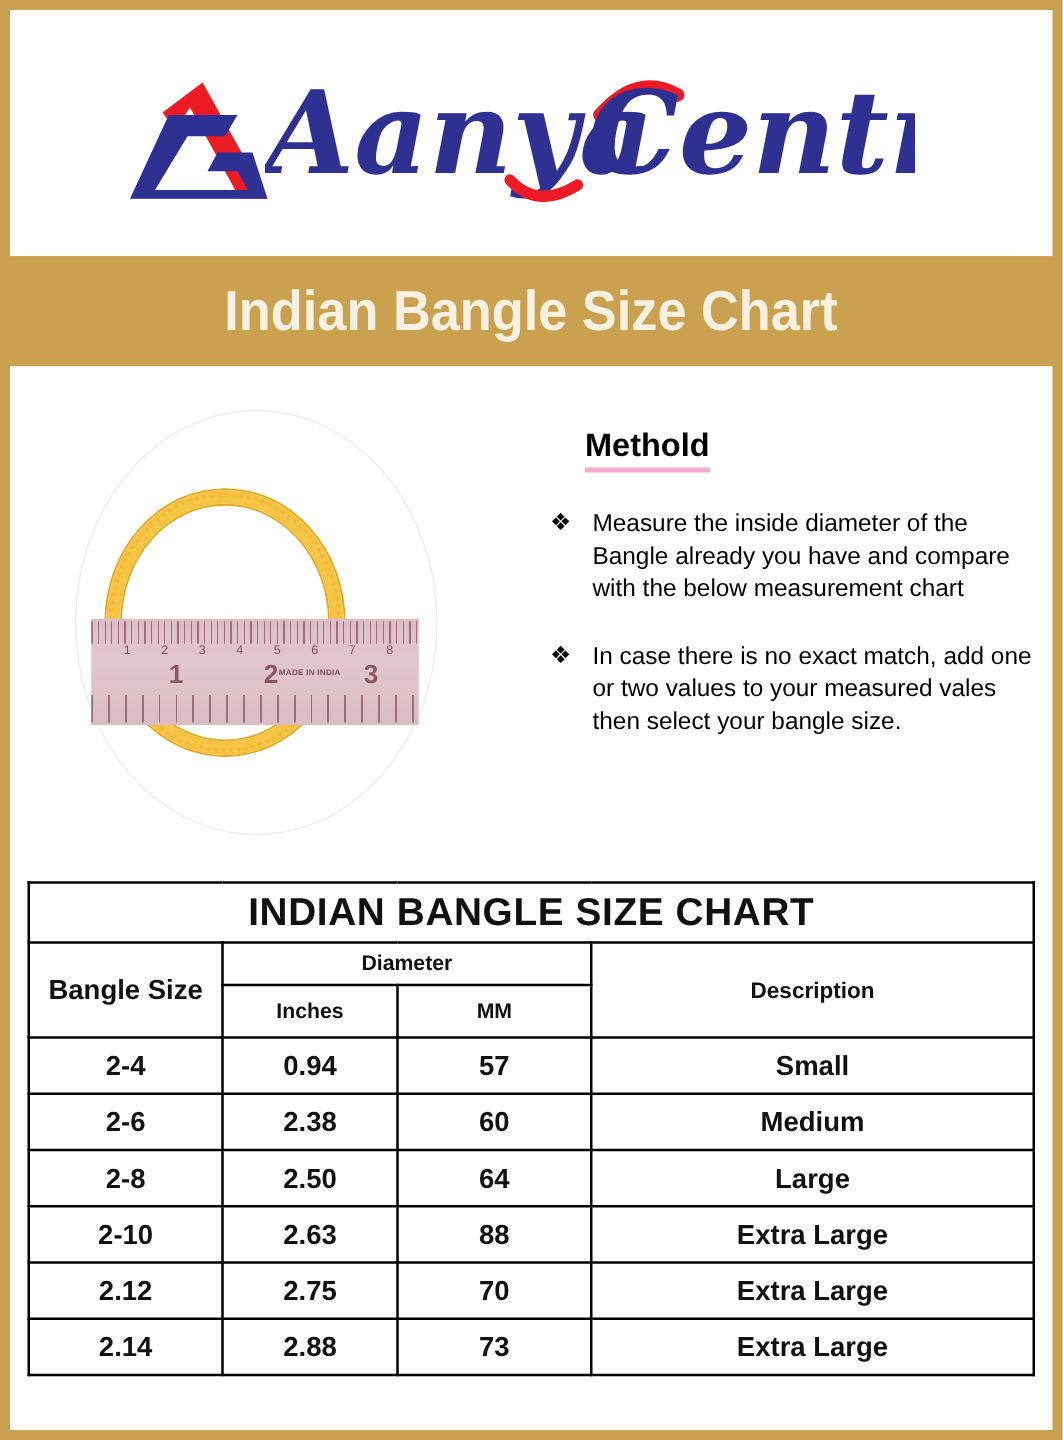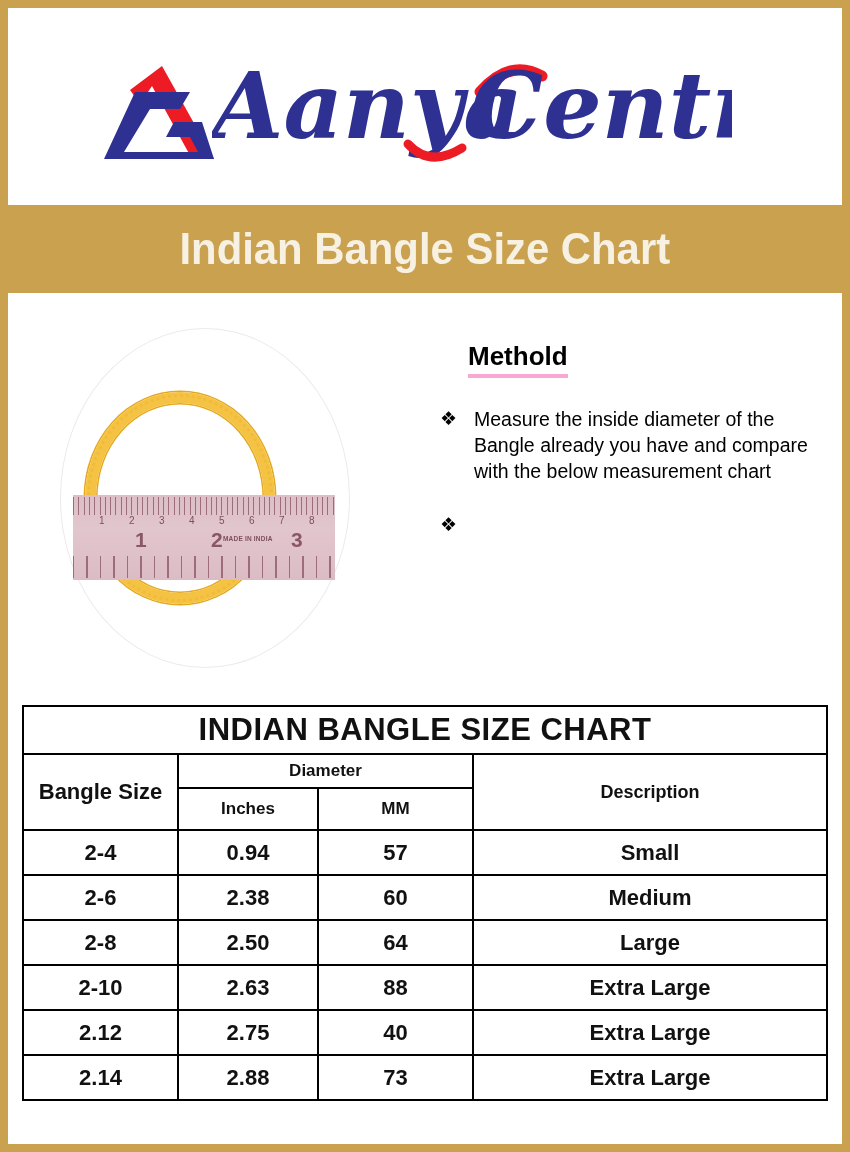--- a/index.html
+++ b/index.html
@@ -327,20 +327,21 @@
     <div class="method">
       <div class="method-heading">Methold</div>
 
       <div class="bullet-list">
         <div class="bullet-row">
           <div class="bullet-glyph">❖</div>
           <div class="bullet-text">Measure the inside diameter of the Bangle already you have and compare with the below measurement chart</div>
         </div>
         <div class="bullet-row">
           <div class="bullet-glyph">❖</div>
+          <div class="bullet-text">In case there is no exact match, add one or two values to your measured vales then select your bangle size.</div>
         </div>
       </div>
     </div>
 
     <div class="size-table-wrap">
       <table class="size-table">
         <colgroup>
           <col class="col-size">
             <col class="col-in">
             <col class="col-mm">
@@ -381,21 +382,21 @@
           </tr>
           <tr>
             <td>2-10</td>
             <td>2.63</td>
             <td>88</td>
             <td>Extra Large</td>
           </tr>
           <tr>
             <td>2.12</td>
             <td>2.75</td>
-            <td>40</td>
+            <td>70</td>
             <td>Extra Large</td>
           </tr>
           <tr>
             <td>2.14</td>
             <td>2.88</td>
             <td>73</td>
             <td>Extra Large</td>
           </tr>
         </tbody>
       </table>

